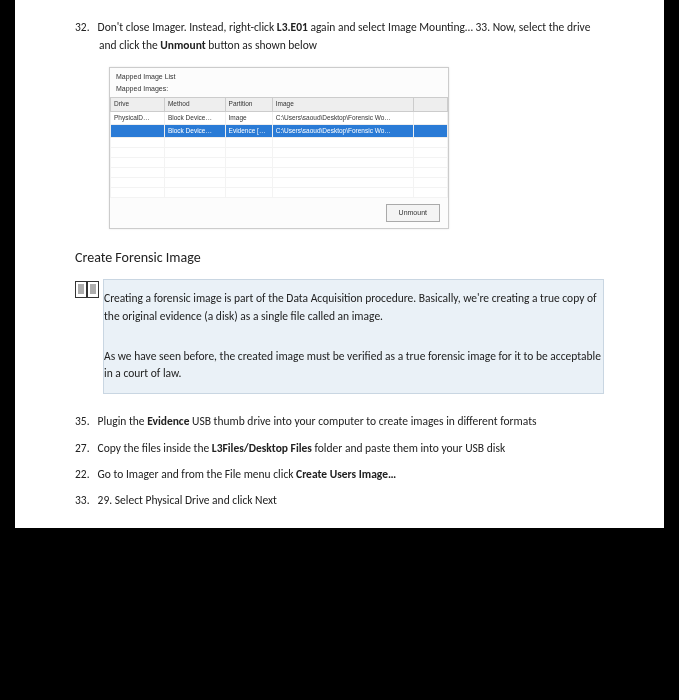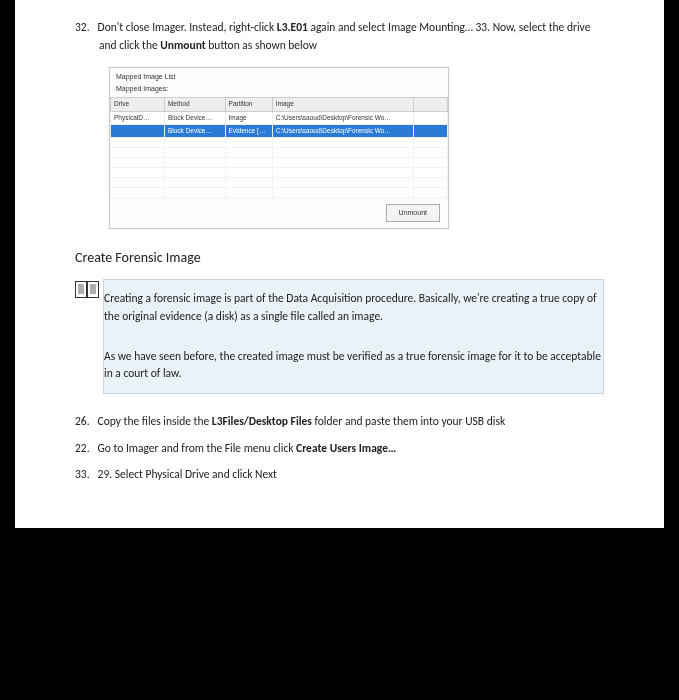--- a/index.html
+++ b/index.html
@@ -219,21 +219,25 @@
         <line x1="15" y1="12" x2="21" y2="12" stroke="#333" stroke-width="0.8"></line>
       </svg>
     </div>
     <div class="callout">
       <p>Creating a forensic image is part of the Data Acquisition procedure. Basically, we're creating a true copy of the original evidence (a disk) as a single file called an image.</p>
       <p>As we have seen before, the created image must be verified as a true forensic image for it to be acceptable in a court of law.</p>
     </div>
   </div>
 
   <div class="step">
-    <span class="num">26.</span>
+    <span class="num">35.</span>
+    <span>Plugin the <b>Evidence</b> USB thumb drive into your computer to create images in different formats</span>
+  </div>
+  <div class="step">
+    <span class="num">27.</span>
     <span>Copy the files inside the <b>L3Files/Desktop Files</b> folder and paste them into your USB disk</span>
   </div>
   <div class="step">
     <span class="num">22.</span>
     <span>Go to Imager and from the File menu click <b>Create Users Image…</b></span>
   </div>
   <div class="step">
     <span class="num">33.</span>
     <span>29. Select Physical Drive and click Next</span>
   </div>

